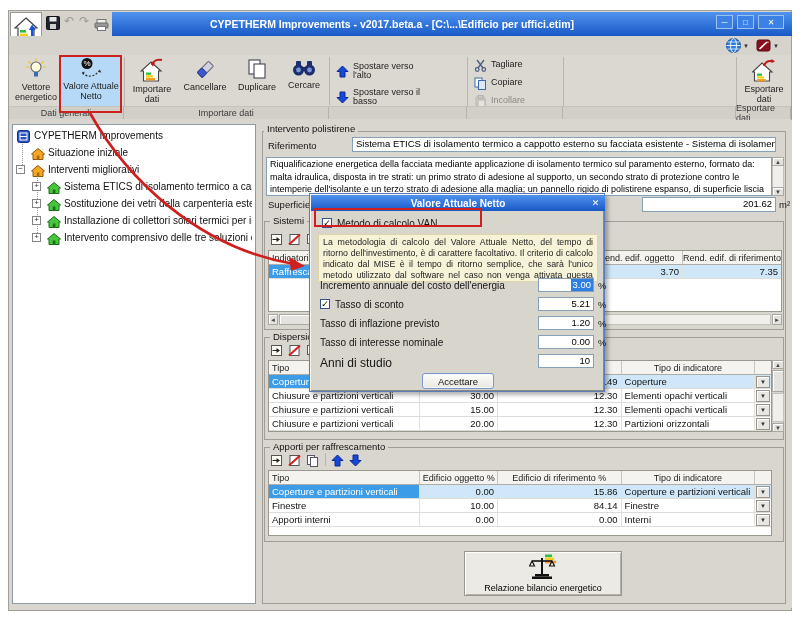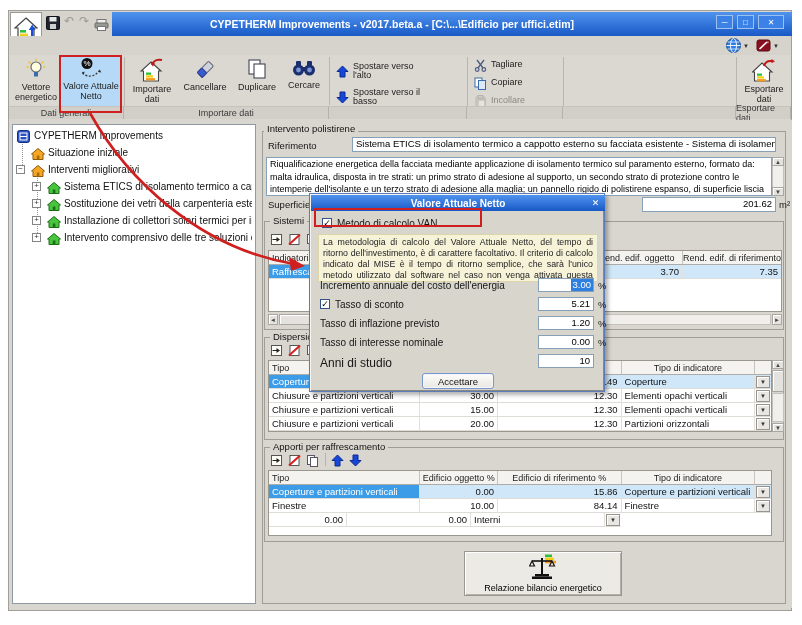--- a/index.html
+++ b/index.html
@@ -480,20 +480,21 @@
   <div class="r">
     <div class="bc w-tipo">Finestre</div>
     <div class="bc w-ogg num">10.00</div>
     <div class="bc w-rif num">84.14</div>
     <div class="bc w-ind">Finestre</div>
     <div class="bc w-dd" style="border-right:none;padding:0">
         <span class="dd">▼</span>
       </div>
   </div>
   <div class="r">
+    <div class="bc w-tipo">Apporti interni</div>
     <div class="bc w-ogg num">0.00</div>
     <div class="bc w-rif num">0.00</div>
     <div class="bc w-ind">Interni</div>
     <div class="bc w-dd" style="border-right:none;padding:0">
         <span class="dd">▼</span>
       </div>
   </div>
 </div>
 
 <div class="abs bigbtn" style="left:464px;top:551px;width:158px;height:45px">

